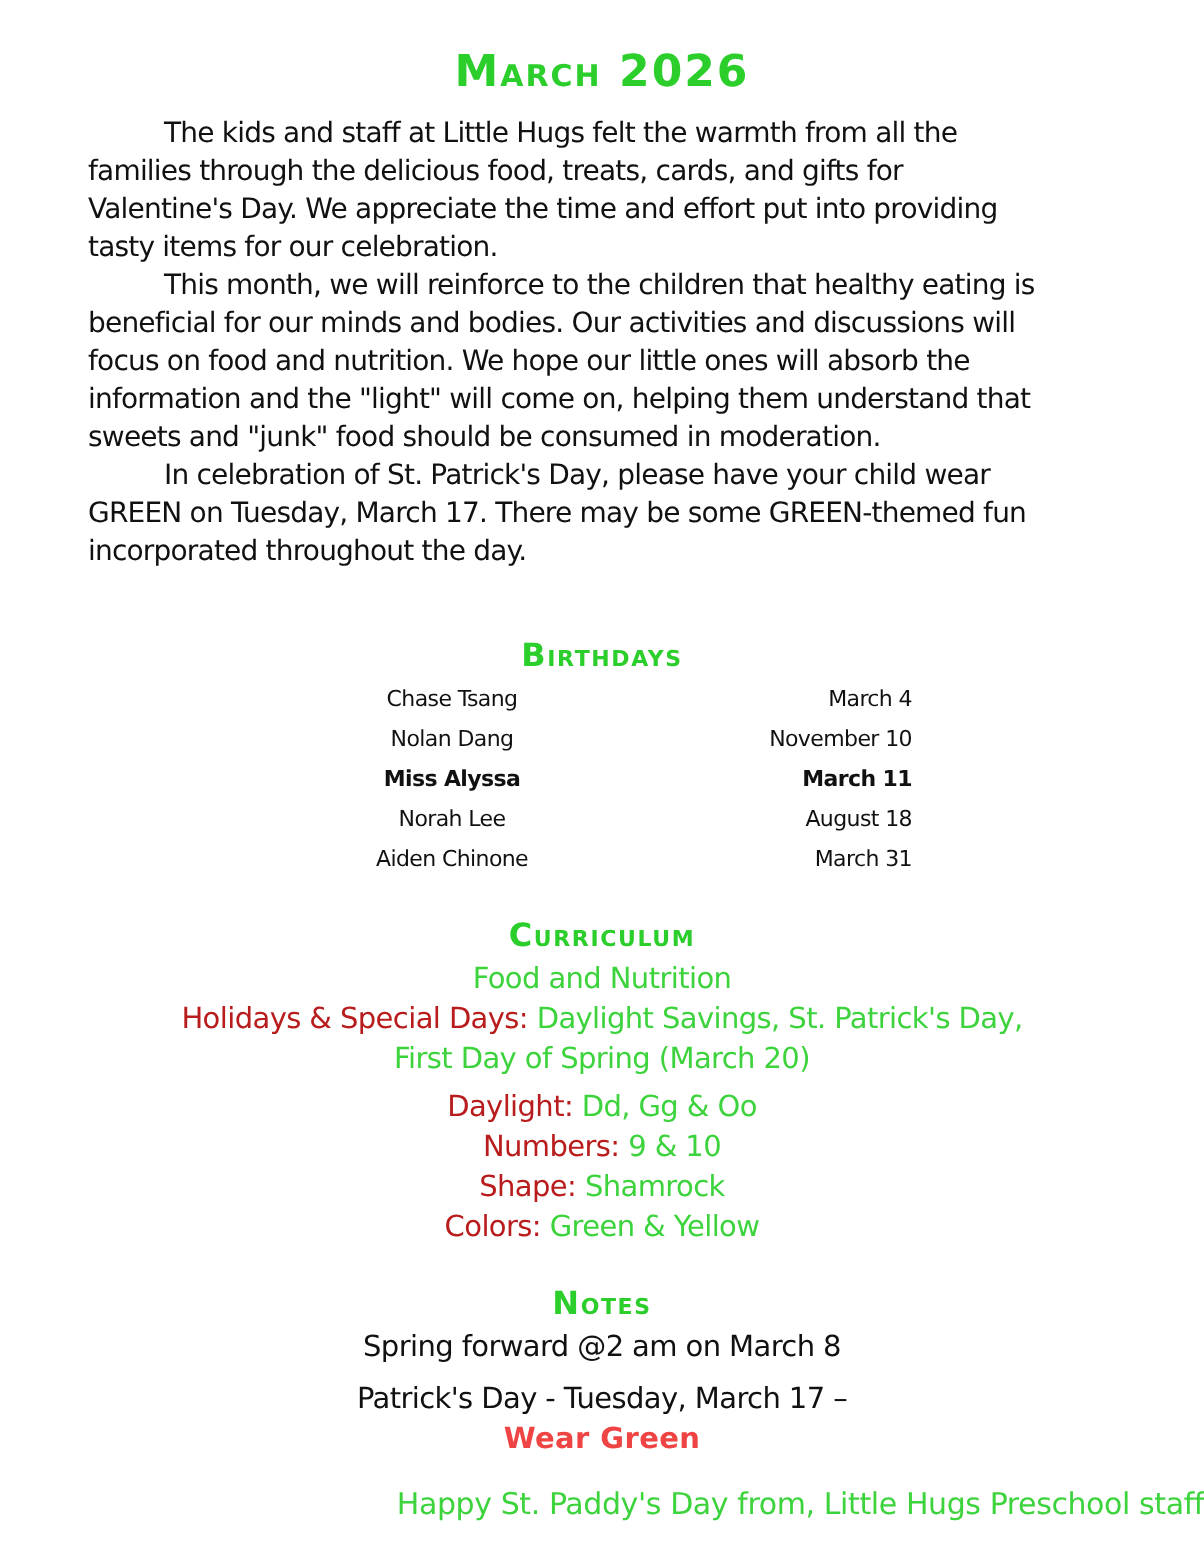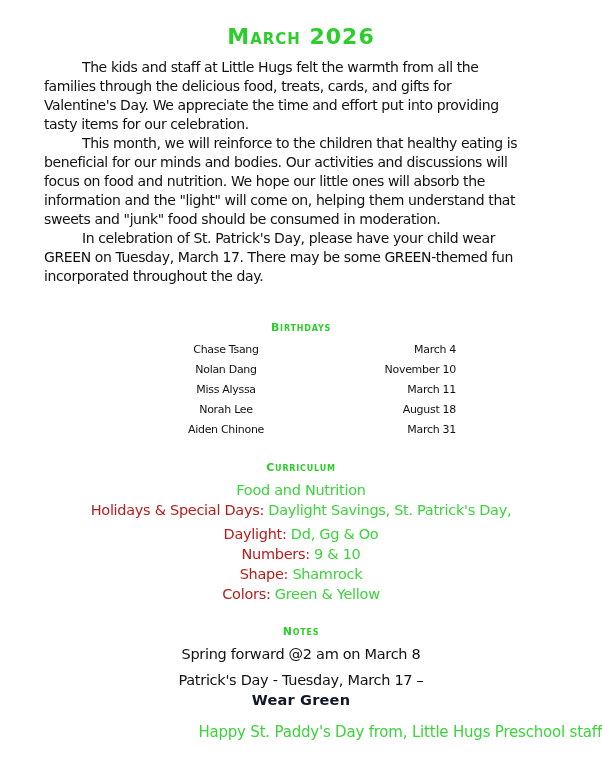--- a/index.html
+++ b/index.html
@@ -36,40 +36,40 @@
   }
   .para {
     margin: 0;
     white-space: pre-line;
     text-indent: 38px;
   }
   
   .sec-heading {
     margin: 0;
     text-align: center;
-    font-size: 11px;
+    font-size: 16px;
     line-height: 20px;
     font-weight: 800;
     font-variant: small-caps;
     letter-spacing: 0.8px;
     color: #2bce2b;
   }
   
   .birthdays { margin-top: 32px; }
   .bday-table { margin: 2px auto 0 auto; width: 310px; }
   .brow {
     display: flex;
     justify-content: flex-start;
     font-size: 11px;
     line-height: 20px;
     letter-spacing: -0.3px;
   }
   .brow .bname { width: 160px; text-align: center; }
   .brow .bdate { width: 110px; text-align: right; margin-left: 40px; }
-  .brow.bold { font-weight: normal; }
+  .brow.bold { font-weight: bold; }
   
   .centered-sec { margin-top: 18px; text-align: center; }
   .cline {
     font-size: 14.5px;
     line-height: 20px;
     letter-spacing: -0.3px;
     margin: 0;
   }
   .cline.first { margin-top: 2px; }
   .cline.gap-top { margin-top: 4px; }
@@ -77,21 +77,21 @@
   .lbl { color: #b91c1c; }
   
   .notes-line { font-size: 14.5px; line-height: 20px; letter-spacing: -0.3px; }
   .notes-line.first { margin-top: 2px; }
   .notes-line.spaced { margin-top: 6px; }
   .wear-green {
     margin-top: 0;
     font-size: 14.5px;
     line-height: 20px;
     font-weight: bold;
-    color: #0f172a;
+    color: #ef4444;
     letter-spacing: 0.2px;
   }
   
   .footer {
     margin-top: 12px;
     text-align: right;
     font-size: 15px;
     line-height: 20px;
     color: #3dd33d;
     letter-spacing: -0.2px;
@@ -144,20 +144,21 @@
       </div>
     </div>
   </section>
 
   <section class="centered-sec">
     <h2 class="sec-heading">Curriculum</h2>
     <div class="cline first val">Food and Nutrition</div>
     <div class="cline">
       <span class="lbl">Holidays &amp; Special Days: </span><span class="val">Daylight Savings, St. Patrick's Day,</span>
     </div>
+    <div class="cline val">First Day of Spring (March 20)</div>
     <div class="cline gap-top">
       <span class="lbl">Daylight: </span><span class="val">Dd, Gg &amp; Oo</span>
     </div>
     <div class="cline">
       <span class="lbl">Numbers: </span><span class="val">9 &amp; 10</span>
     </div>
     <div class="cline">
       <span class="lbl">Shape: </span><span class="val">Shamrock</span>
     </div>
     <div class="cline">

